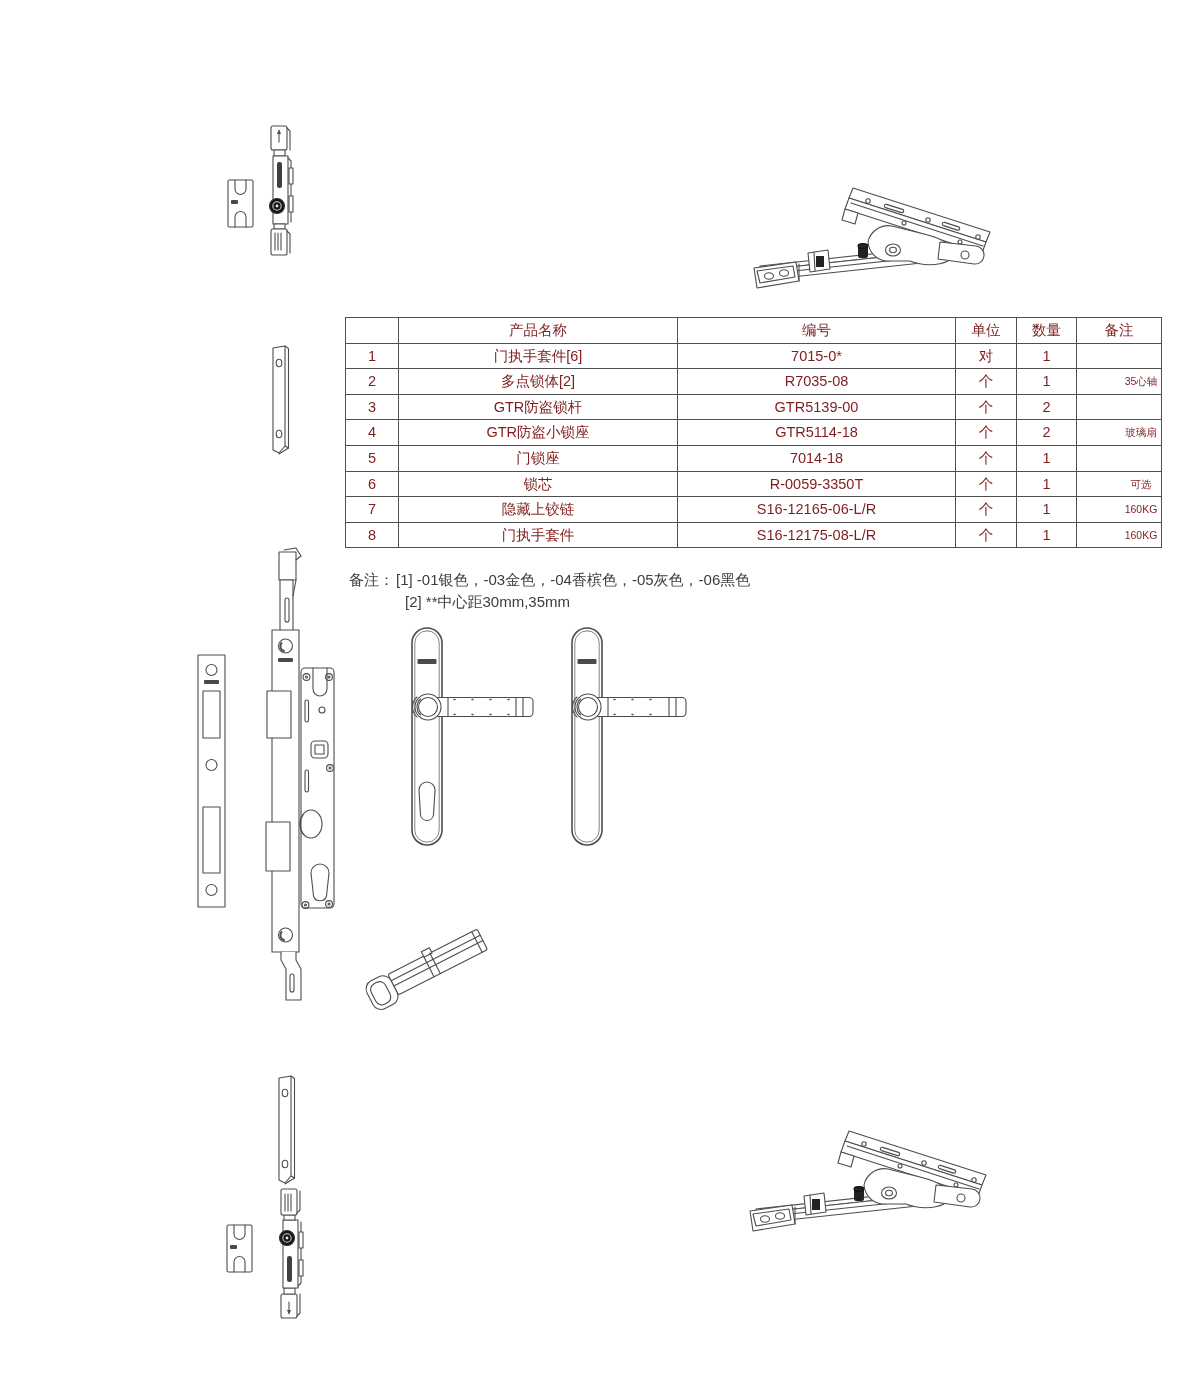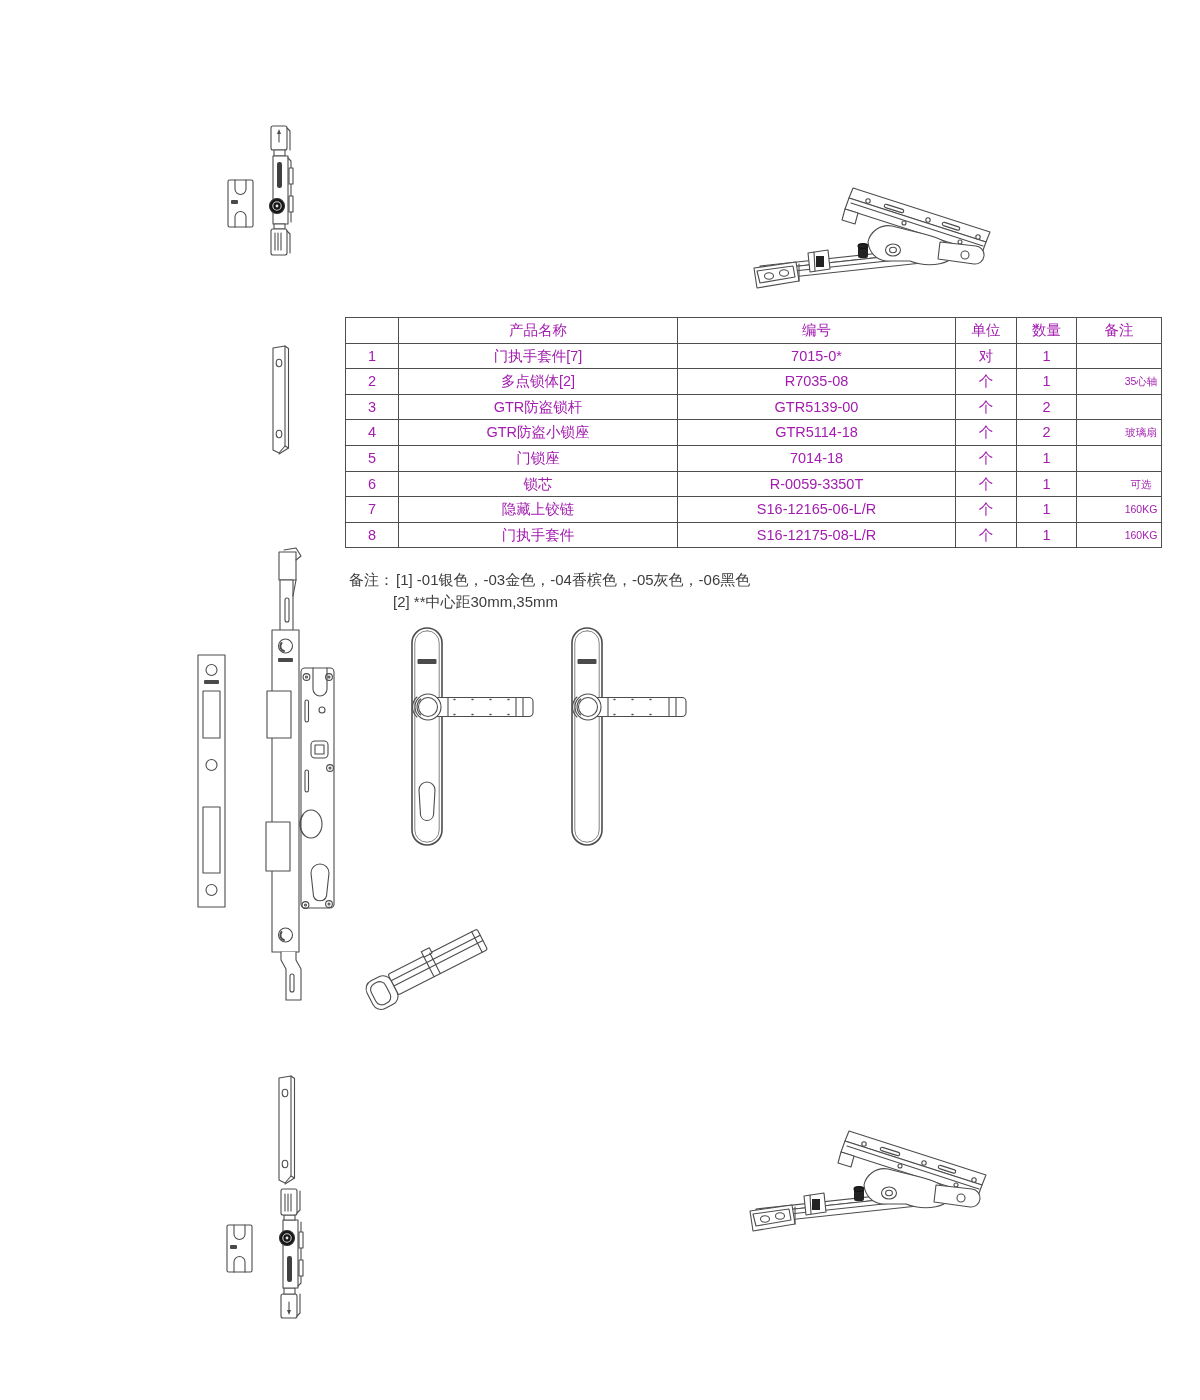--- a/index.html
+++ b/index.html
@@ -8,28 +8,28 @@
     font-family:"Liberation Sans","DejaVu Sans",sans-serif;color:#3c3c3c;
   }
   
   .parts-table{
     position:absolute;left:345px;top:317px;width:816px;
     border-collapse:collapse;table-layout:fixed;
   }
   .parts-table td{
     border:1px solid #4f4f4f;height:24.6px;padding:0;
     text-align:center;vertical-align:middle;
-    font-size:14.5px;color:#a21caf;line-height:1;
+    font-size:14.5px;color:#7f1d1d;line-height:1;
     white-space:nowrap;overflow:hidden;
   }
   .parts-table td.c-note{font-size:10.5px;padding-left:44px;}
   
   .remarks{position:absolute;left:349px;top:569px;font-size:15px;color:#3d3d3d;line-height:22px;}
   .remarks .l1{display:flex;gap:2px;align-items:flex-end;}
-  .remarks .l2{margin-left:44px;}
+  .remarks .l2{margin-left:56px;}
   .diagram{position:absolute;left:0;top:0;}
 </style>
 </head>
 <body>
 
 <div class="canvas">
 
   <svg class="diagram" width="1200" height="1400" viewBox="0 0 1200 1400" fill="none" stroke="#4d4d4d" stroke-width="1.1" stroke-linejoin="round" stroke-linecap="round">
 
     <defs>
@@ -256,21 +256,21 @@
       <tr>
         <td></td>
         <td>产品名称</td>
         <td>编号</td>
         <td>单位</td>
         <td>数量</td>
         <td>备注</td>
       </tr>
       <tr>
         <td>1</td>
-        <td>门执手套件[7]</td>
+        <td>门执手套件[6]</td>
         <td>7015-0*</td>
         <td>对</td>
         <td>1</td>
         <td class="c-note"></td>
       </tr>
       <tr>
         <td>2</td>
         <td>多点锁体[2]</td>
         <td>R7035-08</td>
         <td>个</td>

